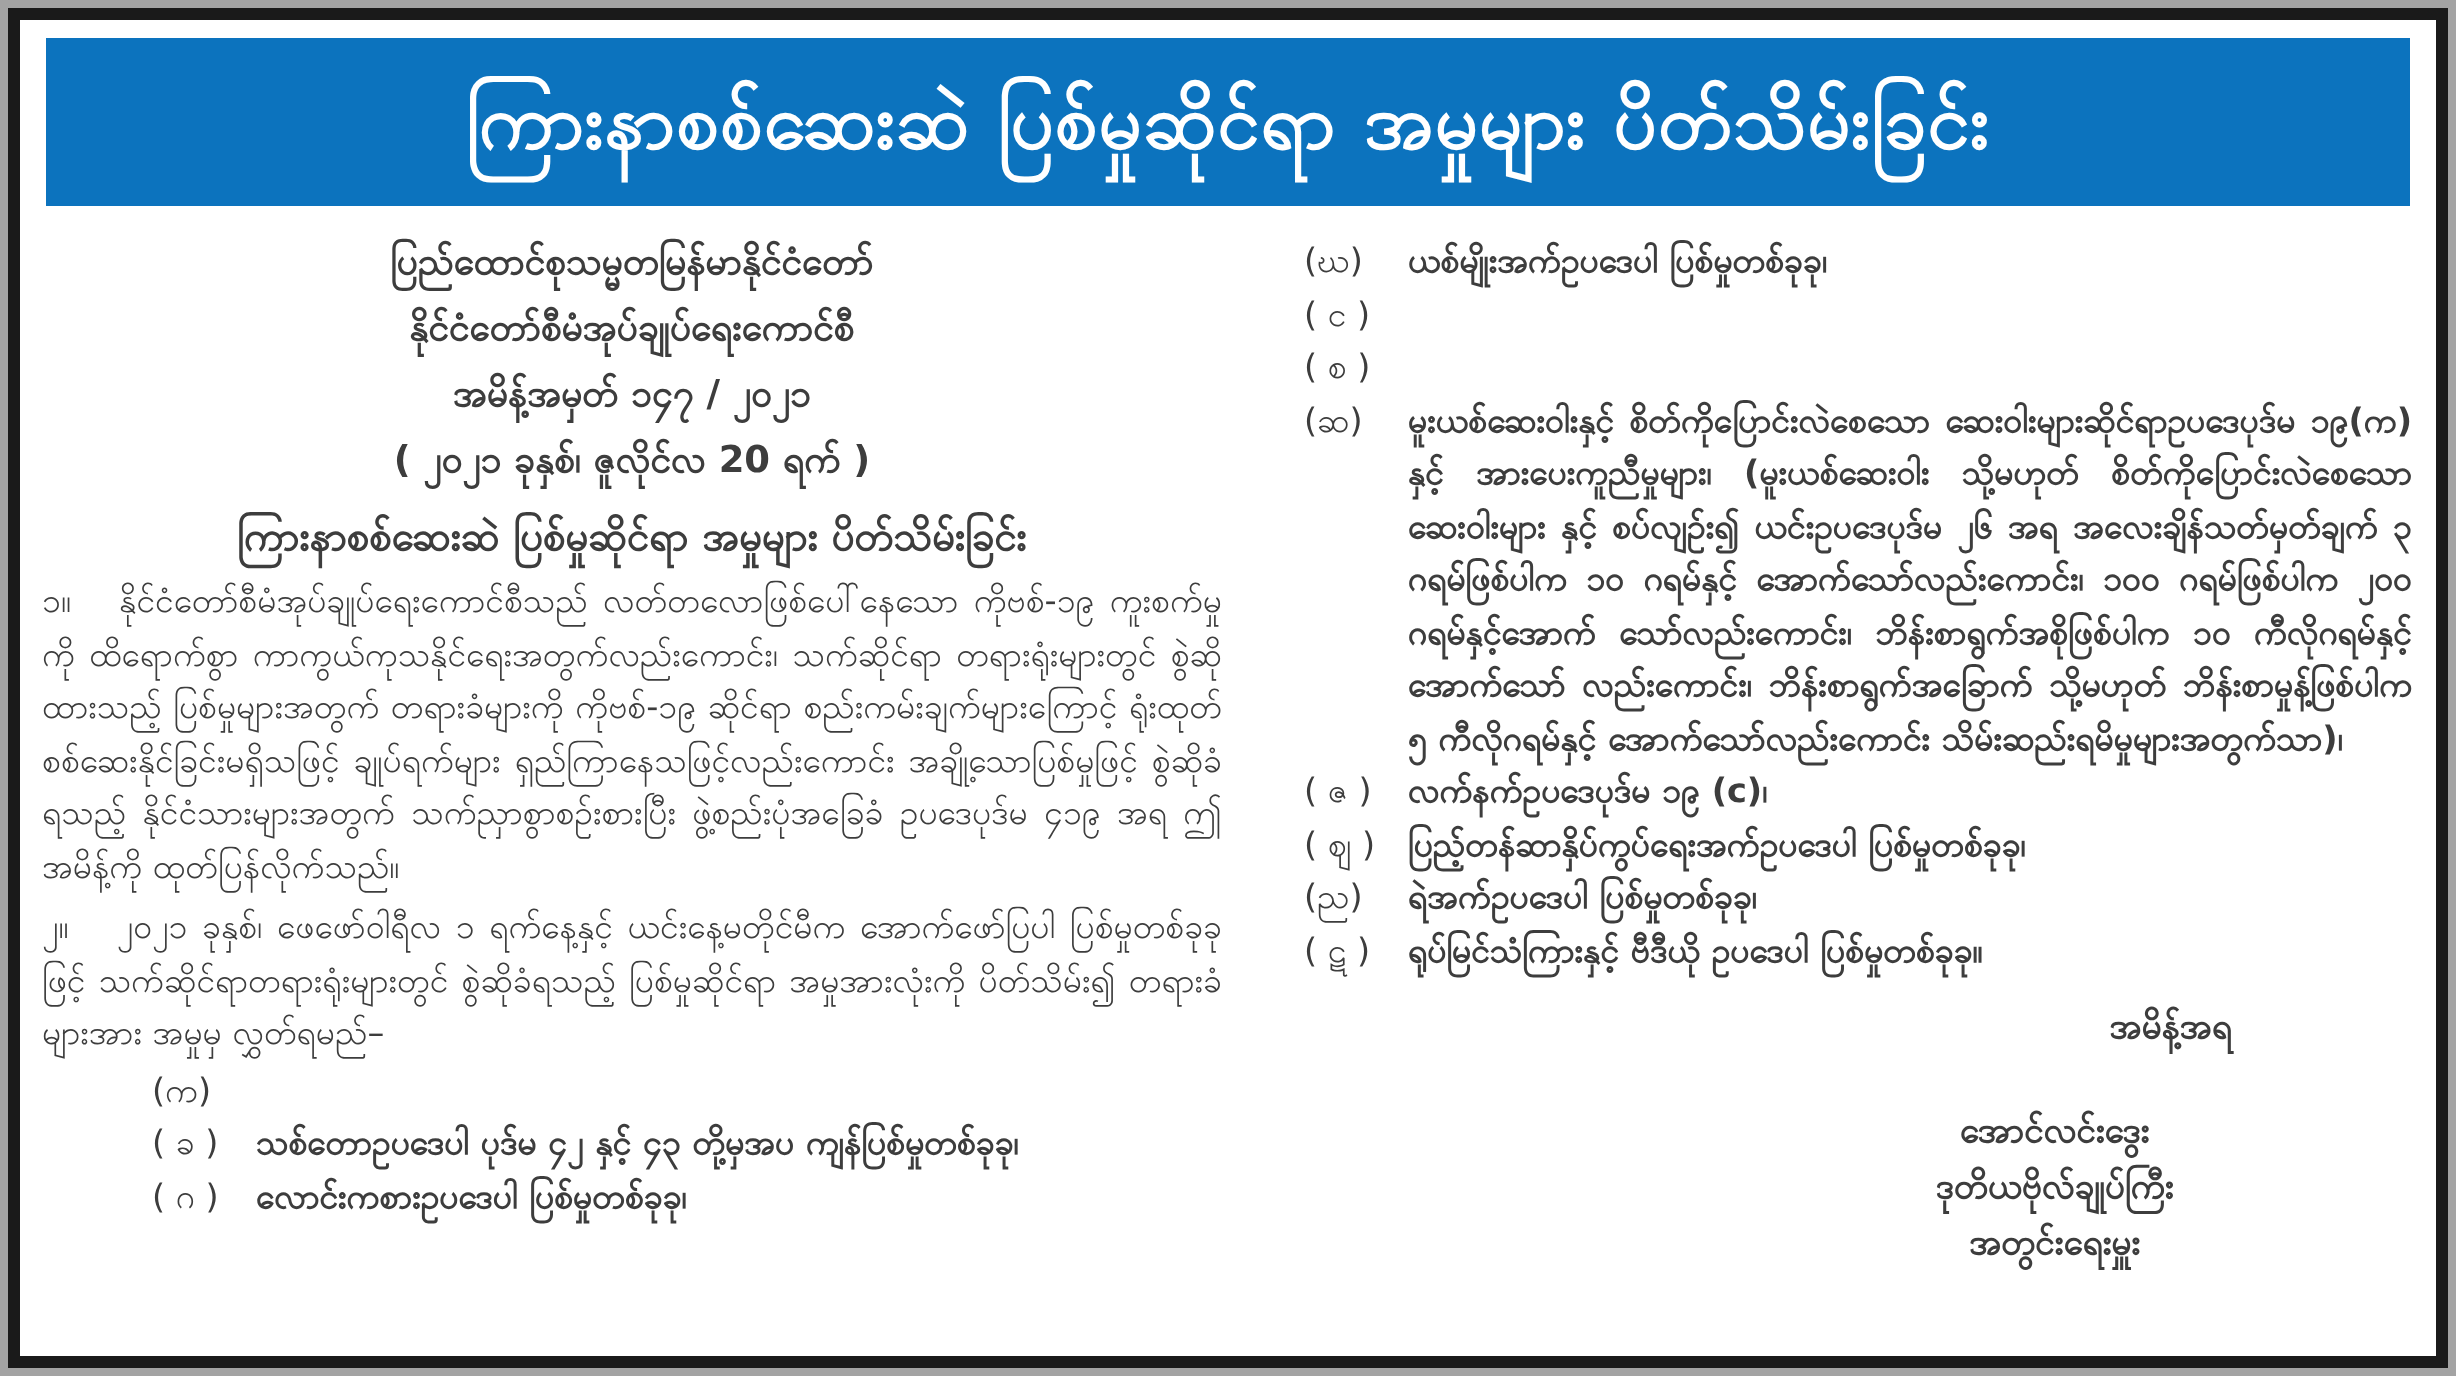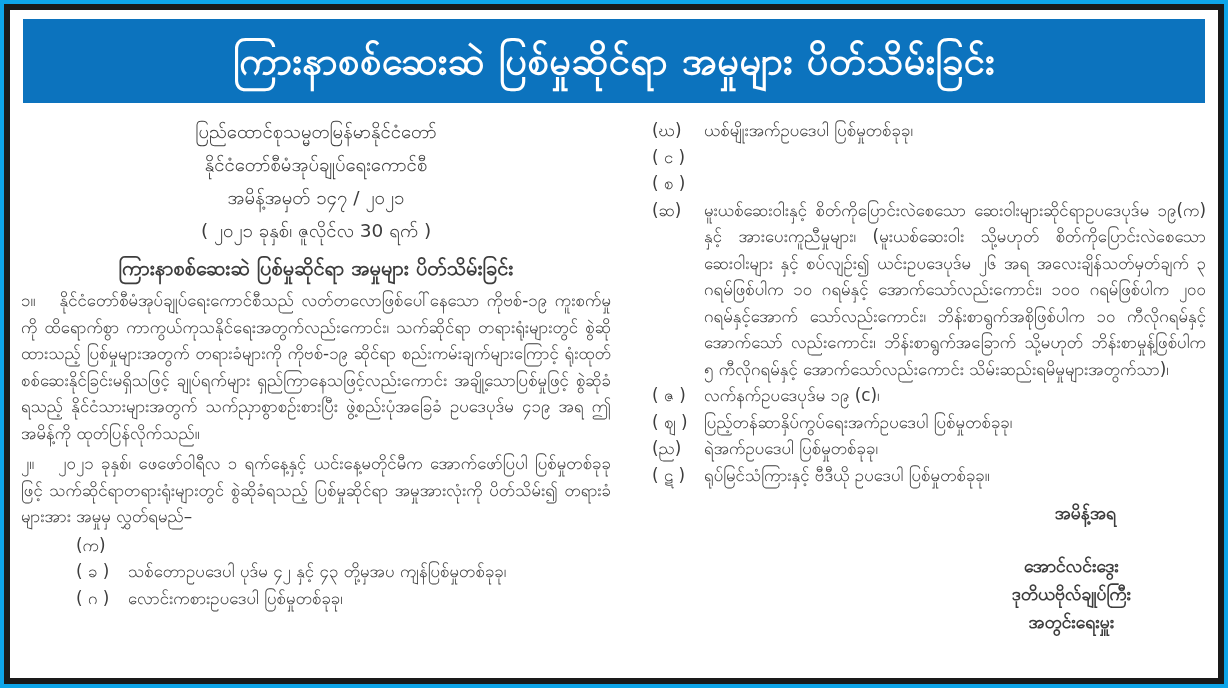--- a/index.html
+++ b/index.html
@@ -5,21 +5,21 @@
   html, body {
     margin: 0;
     padding: 0;
     background: #ffffff;
     font-family: "DejaVu Sans", sans-serif;
   }
   .page {
     position: relative;
     width: 1228px;
     height: 688px;
-    background: #0ea5e9;
+    background: #a3a3a3;
     overflow: hidden;
   }
   .frame {
     position: absolute;
     left: 4px; top: 4px; right: 4px; bottom: 4px;
     border: 6px solid var(--border_color, #1a1a1a);
     background: #ffffff;
     box-sizing: border-box;
   }
   .banner {
@@ -42,21 +42,21 @@
     width: 590px;
     flex: none;
   }
   .col-right {
     margin-left: 35px;
     width: 560px;
     flex: none;
   }
   .heading-block {
     text-align: center;
-    font-weight: normal;
+    font-weight: bold;
     font-size: 18.5px;
     line-height: 33px;
   }
   .subtitle {
     text-align: center;
     font-weight: bold;
     font-size: 20px;
     line-height: 30px;
     margin-top: 6px;
   }
@@ -79,56 +79,57 @@
   }
   .col-left .item { padding-left: 55px; }
   .col-right .item { padding-left: 6px; }
   .item .lbl {
     width: 52px;
     flex: none;
   }
   .item .txt {
     flex: 1;
     text-align: justify;
+    font-weight: bold;
   }
   .by-order {
     text-align: right;
     font-weight: bold;
     font-size: 17.5px;
     margin-top: 14px;
     margin-right: 90px;
   }
   .signature {
     float: right;
     text-align: center;
     font-weight: bold;
     font-size: 17.5px;
     line-height: 28px;
     margin-top: 24px;
-    margin-right: 75px;
+    margin-right: 119px;
   }
 </style>
 </head>
 <body>
 
 <div class="page">
   <div class="frame">
 
     <div class="banner">
       <span>ကြားနာစစ်ဆေးဆဲ ပြစ်မှုဆိုင်ရာ အမှုများ ပိတ်သိမ်းခြင်း</span>
     </div>
 
     <div class="columns">
 
       <div class="col-left">
         <div class="heading-block">
           <div>ပြည်ထောင်စုသမ္မတမြန်မာနိုင်ငံတော်</div>
           <div>နိုင်ငံတော်စီမံအုပ်ချုပ်ရေးကောင်စီ</div>
           <div>အမိန့်အမှတ် ၁၄၇ / ၂၀၂၁</div>
-          <div>( ၂၀၂၁ ခုနှစ်၊ ဇူလိုင်လ 30 ရက် )</div>
+          <div>( ၂၀၂၁ ခုနှစ်၊ ဇူလိုင်လ 20 ရက် )</div>
         </div>
 
         <div class="subtitle">ကြားနာစစ်ဆေးဆဲ ပြစ်မှုဆိုင်ရာ အမှုများ ပိတ်သိမ်းခြင်း</div>
 
         <div class="para">
           <span class="num">၁။</span><span>နိုင်ငံတော်စီမံအုပ်ချုပ်ရေးကောင်စီသည် လတ်တလောဖြစ်ပေါ်နေသော ကိုဗစ်-၁၉ ကူးစက်မှုကို ထိရောက်စွာ ကာကွယ်ကုသနိုင်ရေးအတွက်လည်းကောင်း၊ သက်ဆိုင်ရာ တရားရုံးများတွင် စွဲဆိုထားသည့် ပြစ်မှုများအတွက် တရားခံများကို ကိုဗစ်-၁၉ ဆိုင်ရာ စည်းကမ်းချက်များကြောင့် ရုံးထုတ်စစ်ဆေးနိုင်ခြင်းမရှိသဖြင့် ချုပ်ရက်များ ရှည်ကြာနေသဖြင့်လည်းကောင်း အချို့သောပြစ်မှုဖြင့် စွဲဆိုခံရသည့် နိုင်ငံသားများအတွက် သက်ညှာစွာစဉ်းစားပြီး ဖွဲ့စည်းပုံအခြေခံ ဥပဒေပုဒ်မ ၄၁၉ အရ ဤအမိန့်ကို ထုတ်ပြန်လိုက်သည်။</span>
         </div>
 
         <div class="para">
           <span class="num">၂။</span><span>၂၀၂၁ ခုနှစ်၊ ဖေဖော်ဝါရီလ ၁ ရက်နေ့နှင့် ယင်းနေ့မတိုင်မီက အောက်ဖော်ပြပါ ပြစ်မှုတစ်ခုခုဖြင့် သက်ဆိုင်ရာတရားရုံးများတွင် စွဲဆိုခံရသည့် ပြစ်မှုဆိုင်ရာ အမှုအားလုံးကို ပိတ်သိမ်း၍ တရားခံများအား အမှုမှ လွှတ်ရမည်–</span>

